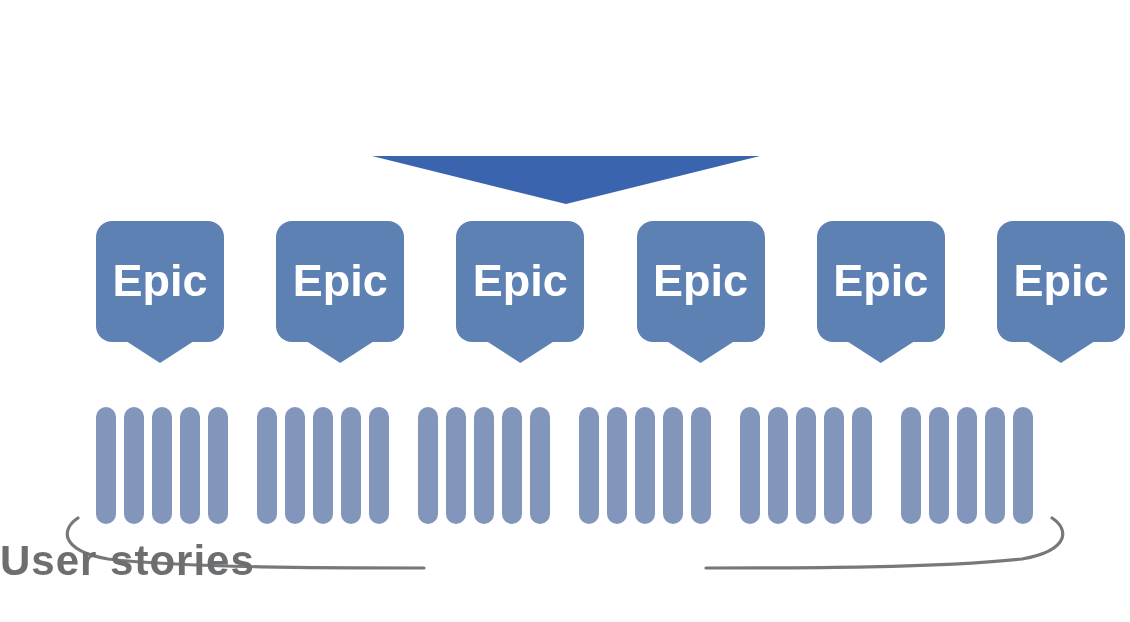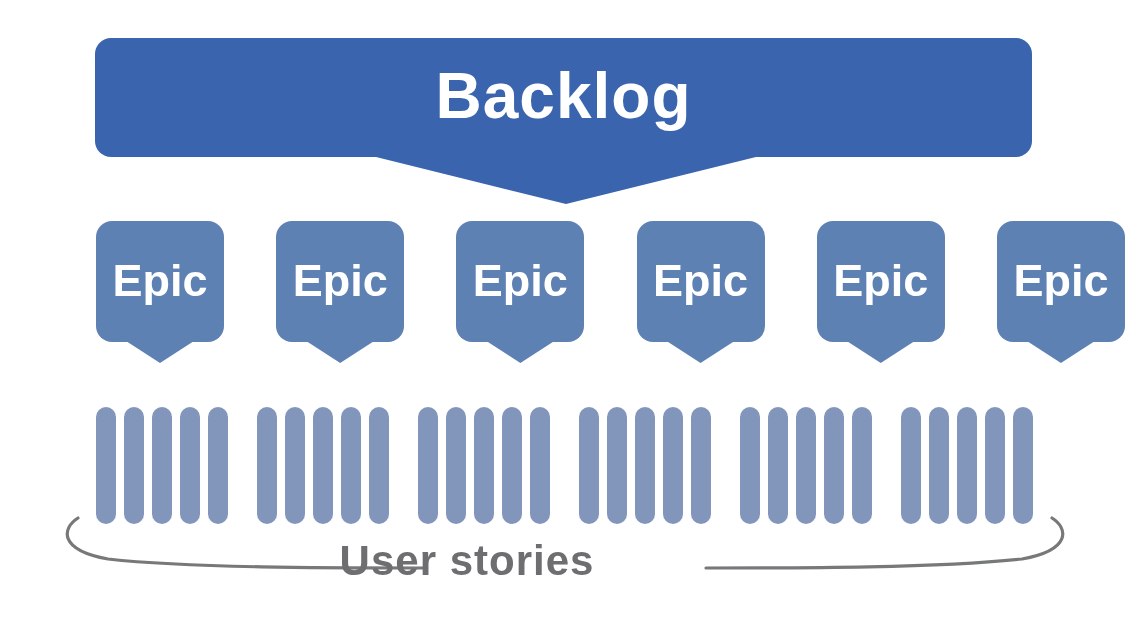--- a/index.html
+++ b/index.html
@@ -63,36 +63,33 @@
   }
   
   .brace{
     position:absolute;left:0;top:0;width:1130px;height:622px;
     pointer-events:none;
   }
   .brace path{
     fill:none;stroke:var(--brace_gray);stroke-width:3.2;stroke-linecap:round;
   }
   .us-label-wrap{
-    position:absolute;left:16px;top:540px;width:902px;
-    display:flex;justify-content:center;
+    position:absolute;left:0;top:540px;width:902px;
+    display:flex;
   }
   .us-label{
     color:var(--label_gray);font-weight:bold;font-size:42px;letter-spacing:1px;
     line-height:1;
   }
 </style>
 </head>
 <body>
 
 <div class="canvas">
 
-  <div class="banner">
-    <span class="banner-label">Backlog</span>
-  </div>
   <div class="banner-arrow"></div>
 
   <div class="epic-row">
     <div class="epic">
       <span class="epic-label">Epic</span>
       <div class="epic-pointer"></div>
     </div>
     <div class="epic">
       <span class="epic-label">Epic</span>
       <div class="epic-pointer"></div>

